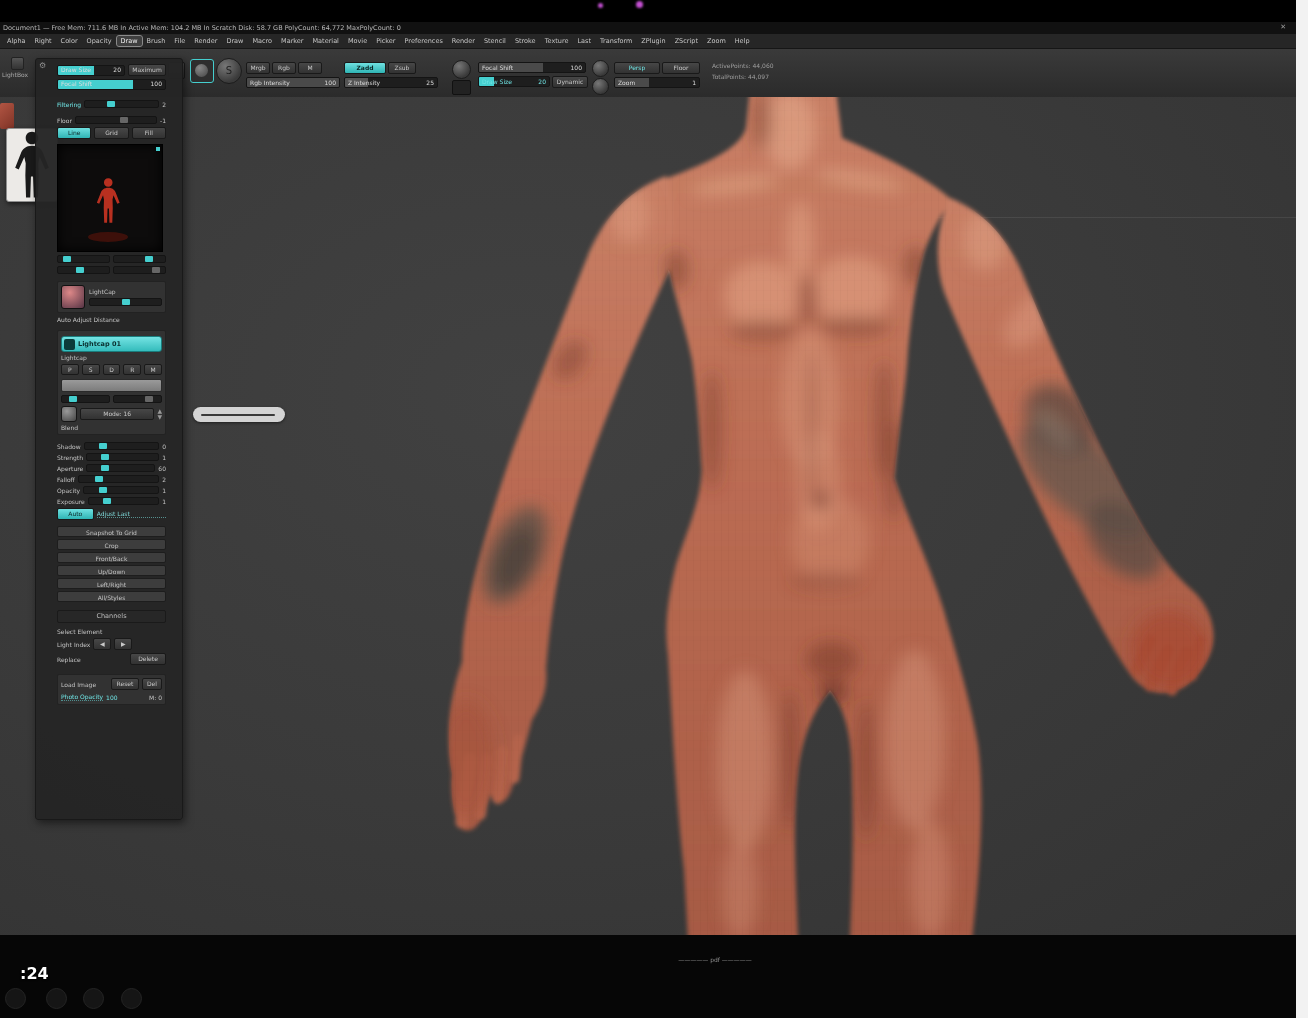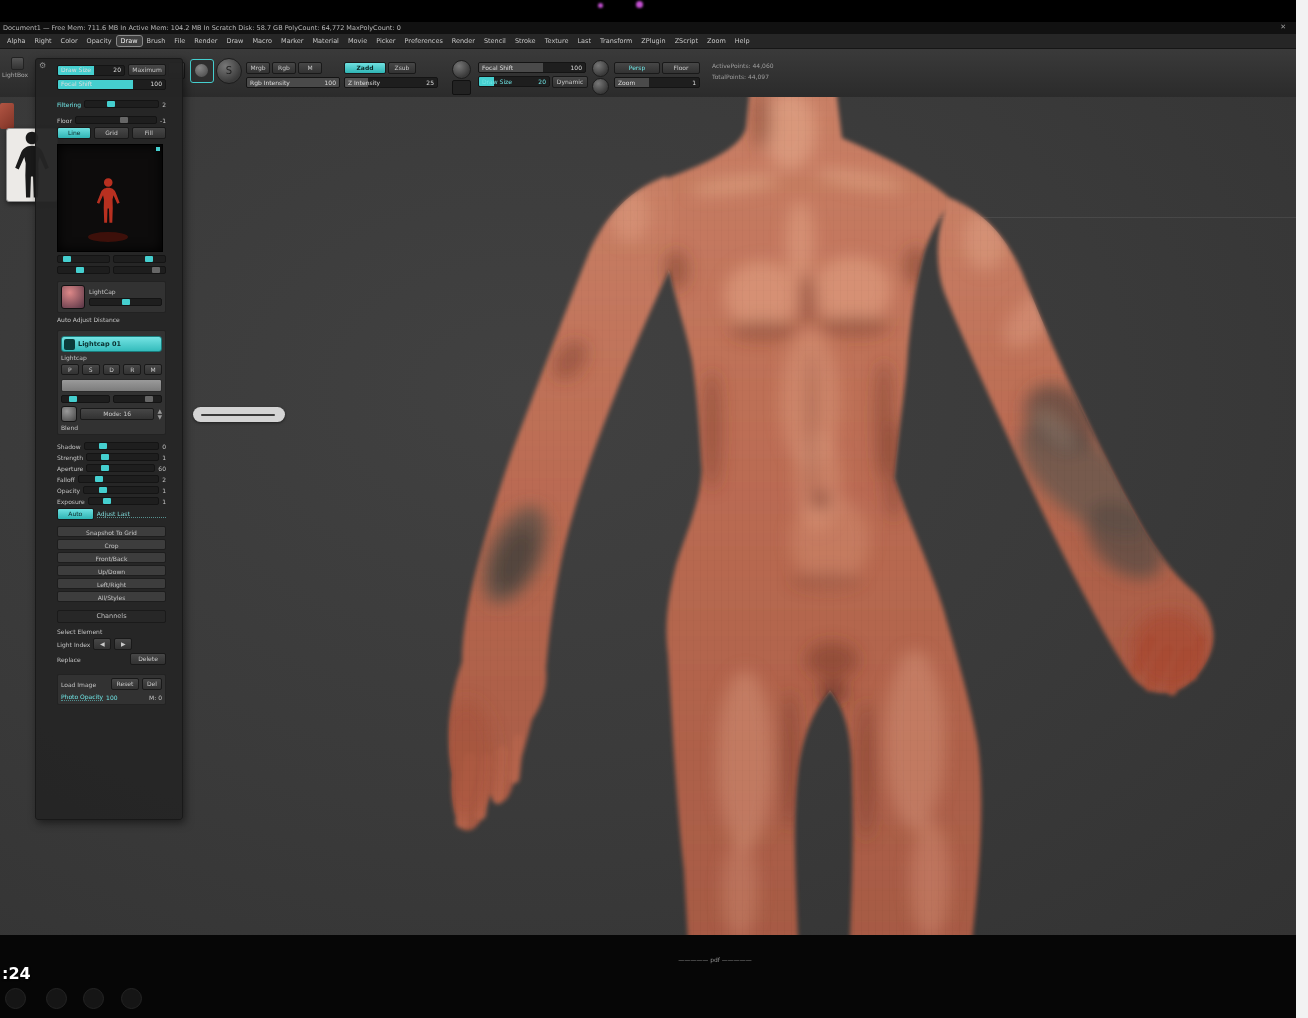--- a/index.html
+++ b/index.html
@@ -84,21 +84,21 @@
               border-radius:3px;box-shadow:1px 2px 5px rgba(0,0,0,.6);}
 
   
   #tooltip{left:193px;top:407px;width:92px;height:15px;background:#d4d4d4;border-radius:8px;
            box-shadow:0 1px 3px rgba(0,0,0,.5);}
   #tooltip .line{position:absolute;left:8px;right:10px;top:7px;height:2px;background:#3a3a3a;border-radius:1px;}
 
   
   #bottombar{left:0;top:935px;width:1296px;height:83px;background:#060606;}
   #caption{left:600px;top:956px;width:230px;text-align:center;font-size:6px;color:#8f8f8f;}
-  #timestamp{left:2px;top:964px;font-size:16px;font-weight:bold;color:#fff;text-shadow:0 1px 2px #000;}
+  #timestamp{left:20px;top:964px;font-size:16px;font-weight:bold;color:#fff;text-shadow:0 1px 2px #000;}
   .pbtn-circ{position:absolute;top:988px;width:19px;height:19px;border-radius:50%;background:#151515;border:1px solid #242424;}
 
   #white-strip{left:1296px;top:0;width:12px;height:1018px;background:#f2f2f2;}
 </style>
 </head>
 <body>
 
 <div id="stage">
 
   <div class="abs" id="topbar">

